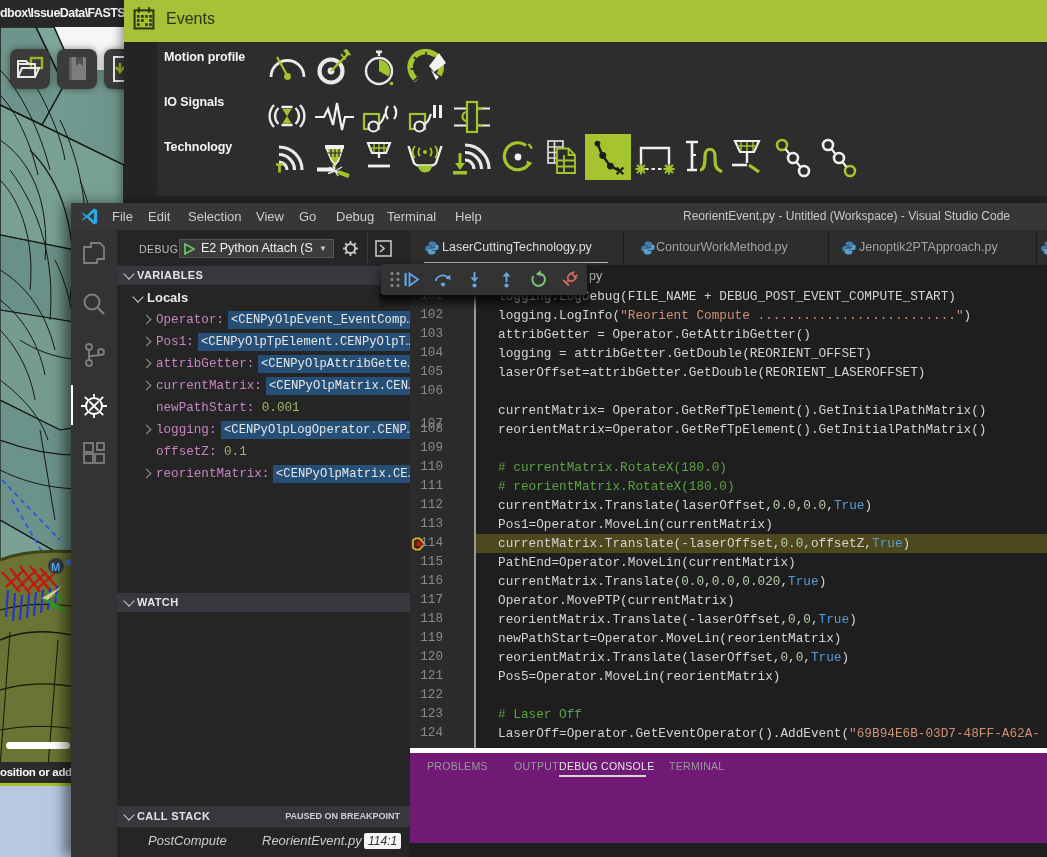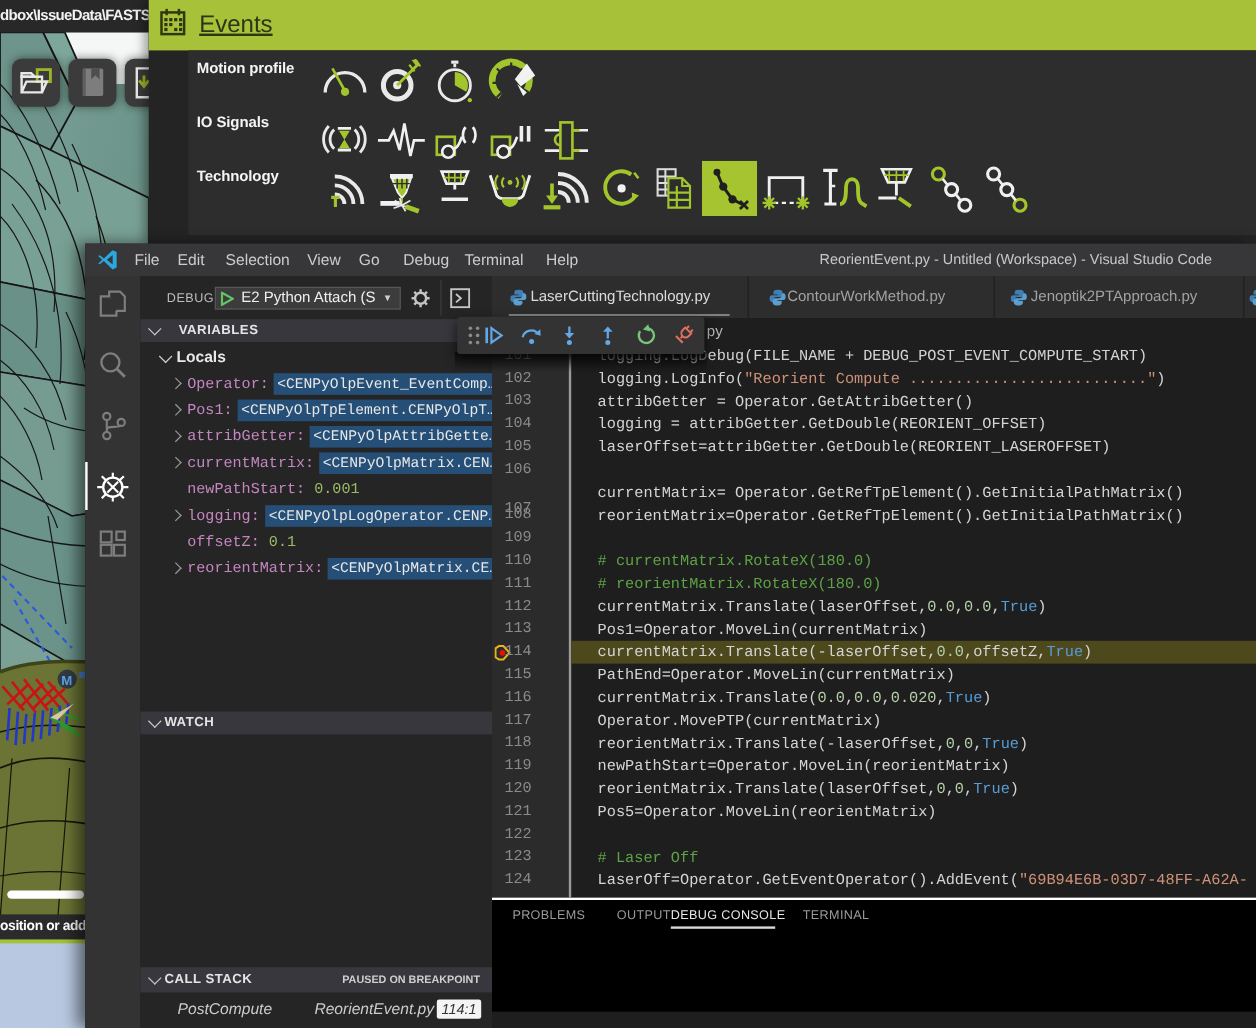--- a/index.html
+++ b/index.html
@@ -41,21 +41,21 @@
 #crumb{left:0;top:35px;width:637px;height:22px;background:#1e1e1e;color:#b6b6b6;font-size:12.5px;line-height:22px;}
 #gutter{left:0;top:57px;width:64px;height:461px;background:#2b2b2b;}
 #vline{left:64px;top:57px;width:2px;height:461px;background:#9a9a9a;}
 .ln{position:absolute;left:9px;width:24px;height:19px;color:#8a8a8a;font-family:"Liberation Mono",monospace;font-size:12.6px;line-height:19px;text-align:right;}
 .cl{position:absolute;left:88px;height:19px;color:#d4d4d4;font-family:"Liberation Mono",monospace;font-size:12.72px;line-height:19px;white-space:pre;}
 .str{color:#ce9178;}.num{color:#b5cea8;}.kw{color:#569cd6;}.cmt{color:#5da244;}
 #curline{left:66px;top:304px;width:571px;height:19px;background:#4d491d;}
 
 #dbgbar{left:310px;top:61px;width:206px;height:31px;background:#333333;border-radius:3px;box-shadow:0 4px 10px rgba(0,0,0,.65);}
 
-#panel{left:0;top:518px;width:637px;height:95px;background:#000000;border-top:2px solid #ffffff;}
+#panel{left:0;top:518px;width:637px;height:95px;background:#701a75;border-top:5px solid #ffffff;}
 .ptab{position:absolute;top:0;height:26px;line-height:26px;font-size:10.5px;letter-spacing:.3px;color:#9a9a9a;}
 </style>
 </head>
 <body>
 <div id="root">
   <div class="abs" id="cad">
     <svg class="abs" style="left:0;top:0" width="124" height="857" viewBox="0 0 124 857">
       <defs>
         <linearGradient id="teal1" x1="0" y1="0" x2="1" y2="1">
           <stop offset="0" stop-color="#7da399"></stop>
@@ -141,21 +141,21 @@
             <rect x="15.4" y="10" width="3.4" height="3.4"></rect>
             <rect x="20.6" y="10" width="3.4" height="3.4"></rect>
           <rect x="5" y="15.2" width="3.4" height="3.4"></rect>
             <rect x="10.2" y="15.2" width="3.4" height="3.4"></rect>
             <rect x="20.6" y="15.2" width="3.4" height="3.4"></rect>
           <rect x="5" y="20.4" width="3.4" height="3.4"></rect>
             <rect x="15.4" y="20.4" width="3.4" height="3.4"></rect>
             <rect x="20.6" y="20.4" width="3.4" height="3.4"></rect>
         </g>
       </svg>
-      <div class="abs" style="left:42px;top:10px;font-size:20px;text-decoration:underline;">Events</div>
+      <div class="abs" style="left:42px;top:10px;font-size:16px;">Events</div>
     </div>
     <div class="abs" id="evbody"></div>
     <div class="abs evlabel" style="top:50px">Motion profile</div>
     <div class="abs evlabel" style="top:95px">IO Signals</div>
     <div class="abs evlabel" style="top:140px">Technology</div>
 
     <div class="ic" style="left:140px;top:44px">
         <svg viewBox="0 0 46 46">
       <path d="M7,33 A16.5,16.5 0 0 1 40,33" fill="none" stroke="#e9e9e9" stroke-width="2.8"></path>
       <line x1="23" y1="31" x2="13" y2="13" stroke="#a2c52c" stroke-width="2.2"></line>
@@ -416,21 +416,21 @@
         <circle cx="8.5" cy="8.5" r="1.6" fill="#252526"></circle>
         <g stroke="#c5c5c5" stroke-width="2">
           <path d="M8.5,1 v2.4 M8.5,13.6 v2.4 M1,8.5 h2.4 M13.6,8.5 h2.4 M3.2,3.2 l1.7,1.7 M12.1,12.1 l1.7,1.7 M3.2,13.8 l1.7,-1.7 M12.1,4.9 l1.7,-1.7"></path>
         </g>
       </svg>
       <div class="abs" style="left:250px;top:3px;width:1px;height:30px;background:#3c3c3c"></div>
       <svg class="abs" style="left:258px;top:10px" width="17" height="17" viewBox="0 0 17 17">
         <rect x="1" y="1" width="15" height="15" fill="none" stroke="#c5c5c5" stroke-width="1.6"></rect>
         <path d="M5,5 l4,3.5 -4,3.5" fill="none" stroke="#c5c5c5" stroke-width="1.6"></path>
       </svg>
-      <div class="sechead" style="top:36px"><span class="chev" style="left:8px;top:4px"></span><span style="margin-left:32px;letter-spacing:.4px">VARIABLES</span></div>
+      <div class="sechead" style="top:36px"><span class="chev" style="left:8px;top:4px"></span><span style="margin-left:20px;letter-spacing:.4px">VARIABLES</span></div>
       <div class="trow" style="top:57px;font-family:'Liberation Sans';font-size:13px;font-weight:bold;color:#e8e8e8"><span class="chev" style="left:17px;top:6px"></span><span style="margin-left:30px">Locals</span></div>
       <div class="trow" style="top:79px"><span class="chevr" style="left:26px;top:7px"></span><span class="vname" style="margin-left:39px">Operator:</span><span class="vbox" style="left:111px;right:0">&lt;CENPyOlpEvent_EventComp…</span></div>
       <div class="trow" style="top:101px"><span class="chevr" style="left:26px;top:7px"></span><span class="vname" style="margin-left:39px">Pos1:</span><span class="vbox" style="left:81px;right:0">&lt;CENPyOlpTpElement.CENPyOlpT…</span></div>
       <div class="trow" style="top:123px"><span class="chevr" style="left:26px;top:7px"></span><span class="vname" style="margin-left:39px">attribGetter:</span><span class="vbox" style="left:141px;right:0">&lt;CENPyOlpAttribGette…</span></div>
       <div class="trow" style="top:145px"><span class="chevr" style="left:26px;top:7px"></span><span class="vname" style="margin-left:39px">currentMatrix:</span><span class="vbox" style="left:149px;right:0">&lt;CENPyOlpMatrix.CEN…</span></div>
       <div class="trow" style="top:167px"><span class="vname" style="margin-left:39px">newPathStart:</span><span class="vnum"> 0.001</span></div>
       <div class="trow" style="top:189px"><span class="chevr" style="left:26px;top:7px"></span><span class="vname" style="margin-left:39px">logging:</span><span class="vbox" style="left:104px;right:0">&lt;CENPyOlpLogOperator.CENP…</span></div>
       <div class="trow" style="top:211px"><span class="vname" style="margin-left:39px">offsetZ:</span><span class="vnum"> 0.1</span></div>
       <div class="trow" style="top:233px"><span class="chevr" style="left:26px;top:7px"></span><span class="vname" style="margin-left:39px">reorientMatrix:</span><span class="vbox" style="left:156px;right:0">&lt;CENPyOlpMatrix.CE…</span></div>
       <div class="sechead" style="top:576px;height:21px;line-height:21px"><span class="chev" style="left:8px;top:5px"></span><span style="margin-left:20px;letter-spacing:.4px">CALL STACK</span><span class="abs" style="right:10px;top:0;font-size:9px;color:#cfcfcf">PAUSED ON BREAKPOINT</span></div>

